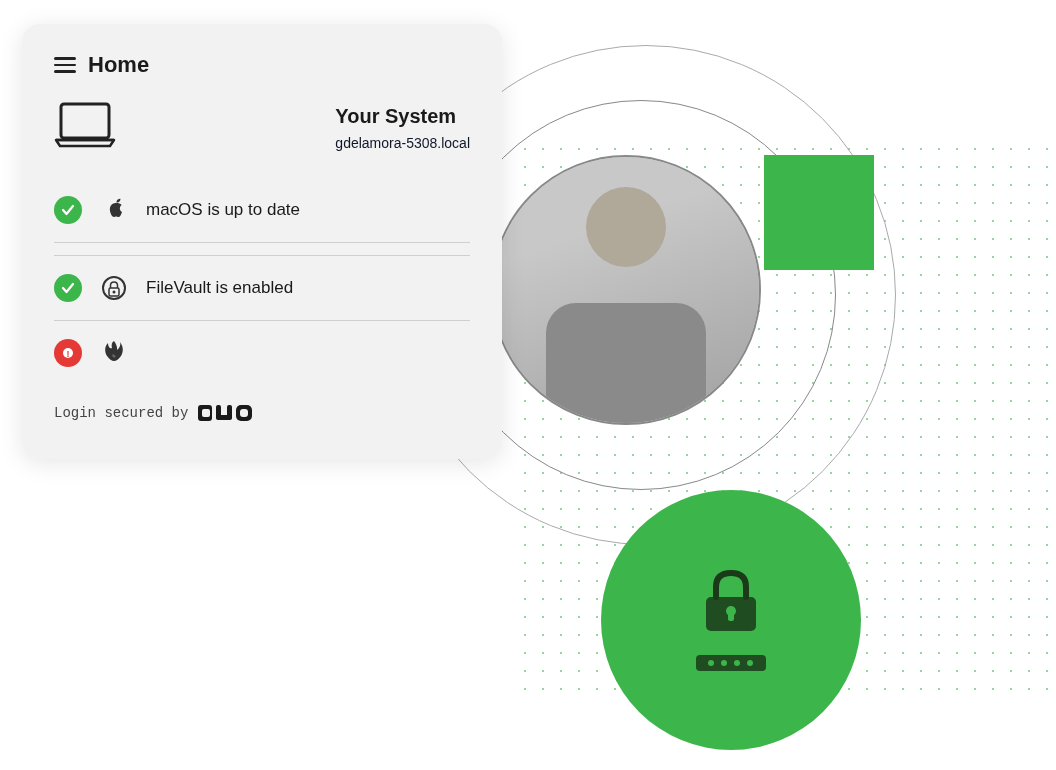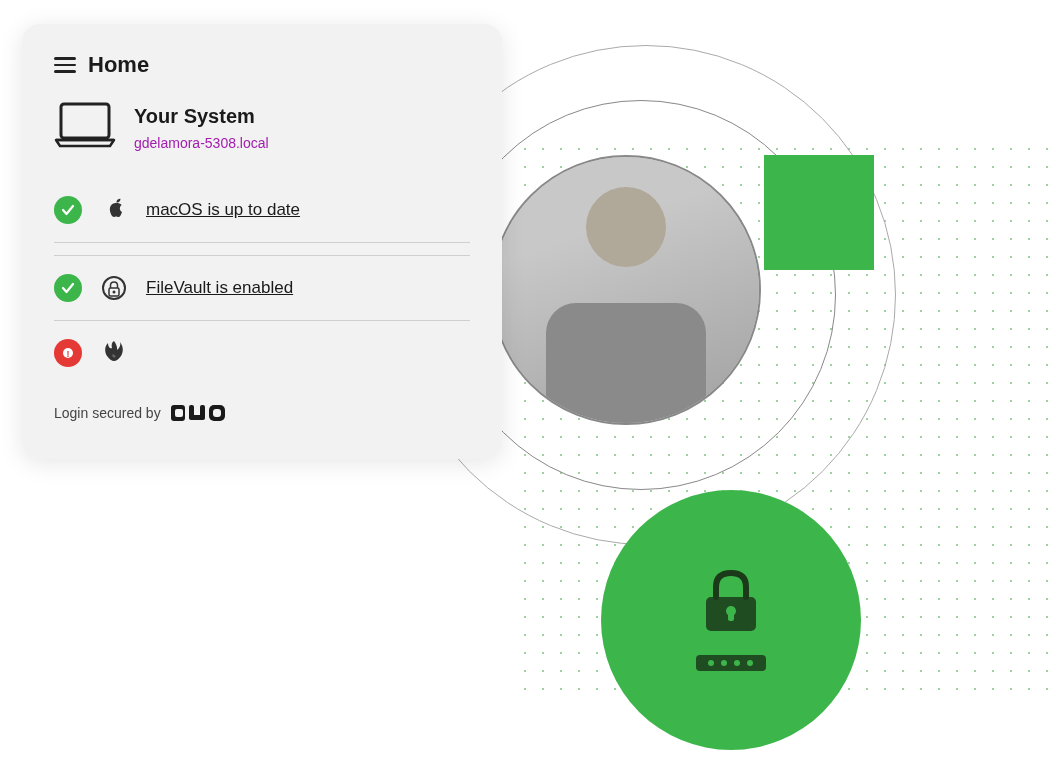--- a/index.html
+++ b/index.html
@@ -134,35 +134,36 @@
       font-weight: 600;
       color: #1a1a1a;
     }
 
     
     .system-row {
       display: flex;
       align-items: center;
       gap: 18px;
       margin-bottom: 28px;
+      justify-content: space-between;
     }
 
     .laptop-icon {
       flex-shrink: 0;
     }
 
     .system-info .system-name {
       font-size: 20px;
       font-weight: 700;
       color: #1a1a1a;
     }
 
     .system-info .system-host {
       font-size: 14px;
-      color: #a21caf;
+      color: #0f172a;
       margin-top: 7px;
     }
 
     
     .status-list {
       display: flex;
       flex-direction: column;
       gap: 0;
     }
 
@@ -200,36 +201,36 @@
       flex-shrink: 0;
       display: flex;
       align-items: center;
       justify-content: center;
     }
 
     .status-label {
       font-size: 17px;
       color: #1a1a1a;
       font-weight: 400;
-      text-decoration: underline;
     }
 
     
     .divider {
       height: 1px;
       background: #d0d0d0;
       margin: 6px 0;
     }
 
     
     .login-footer {
       margin-top: 20px;
       display: flex;
       align-items: center;
       gap: 8px;
+      font-family: Liberation Mono, monospace;
     }
 
     .login-text {
       font-size: 14px;
       color: #444;
     }
 
     .duo-logo {
       display: flex;
       align-items: center;

